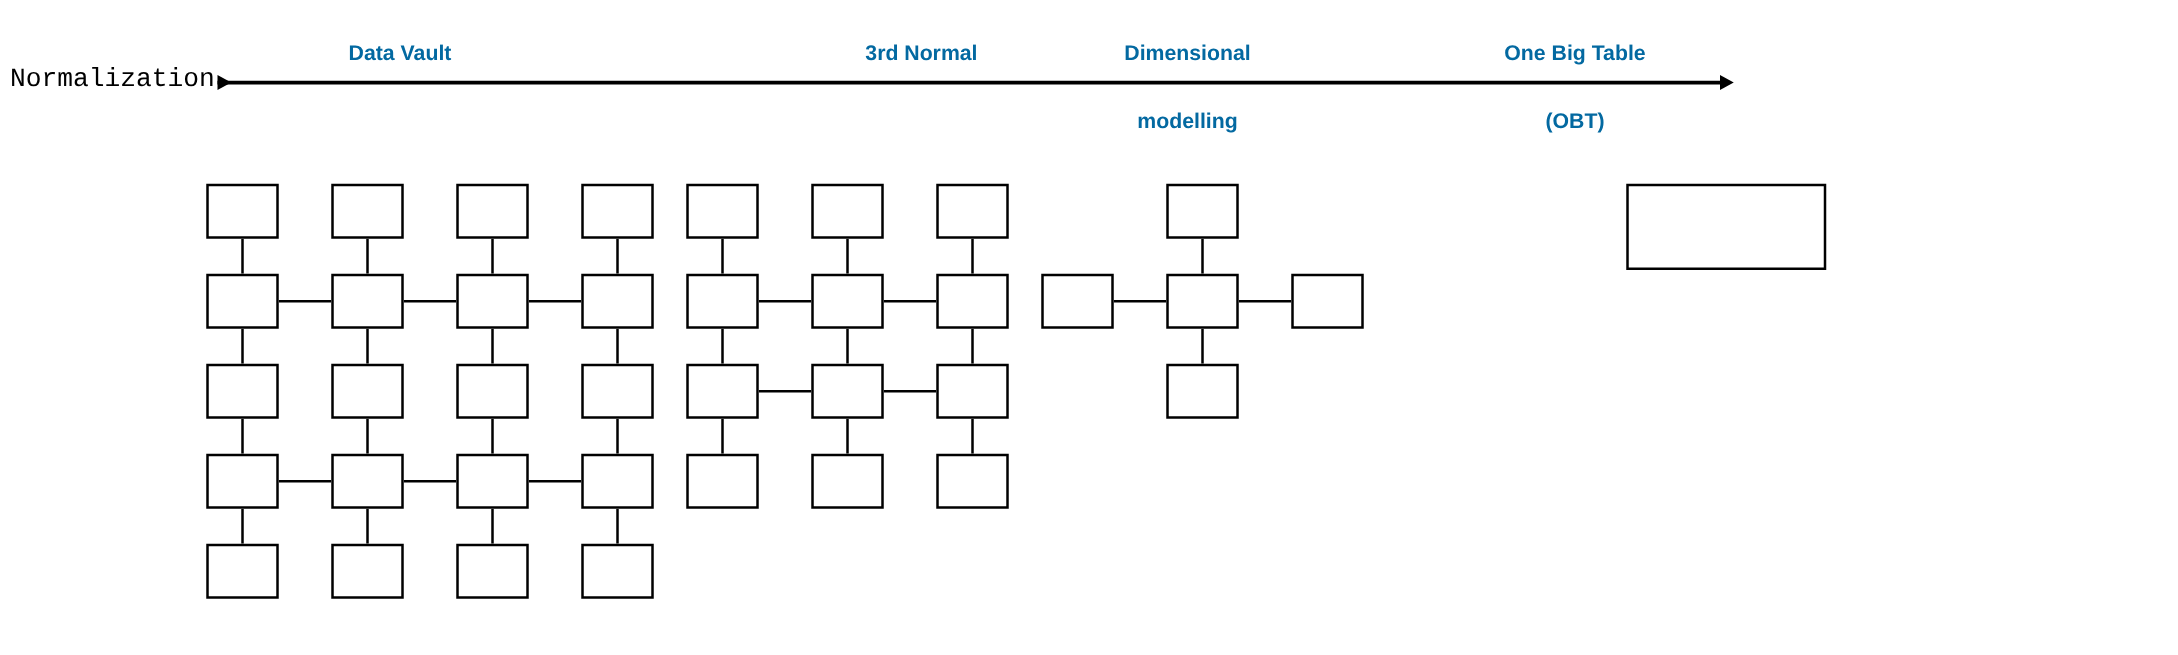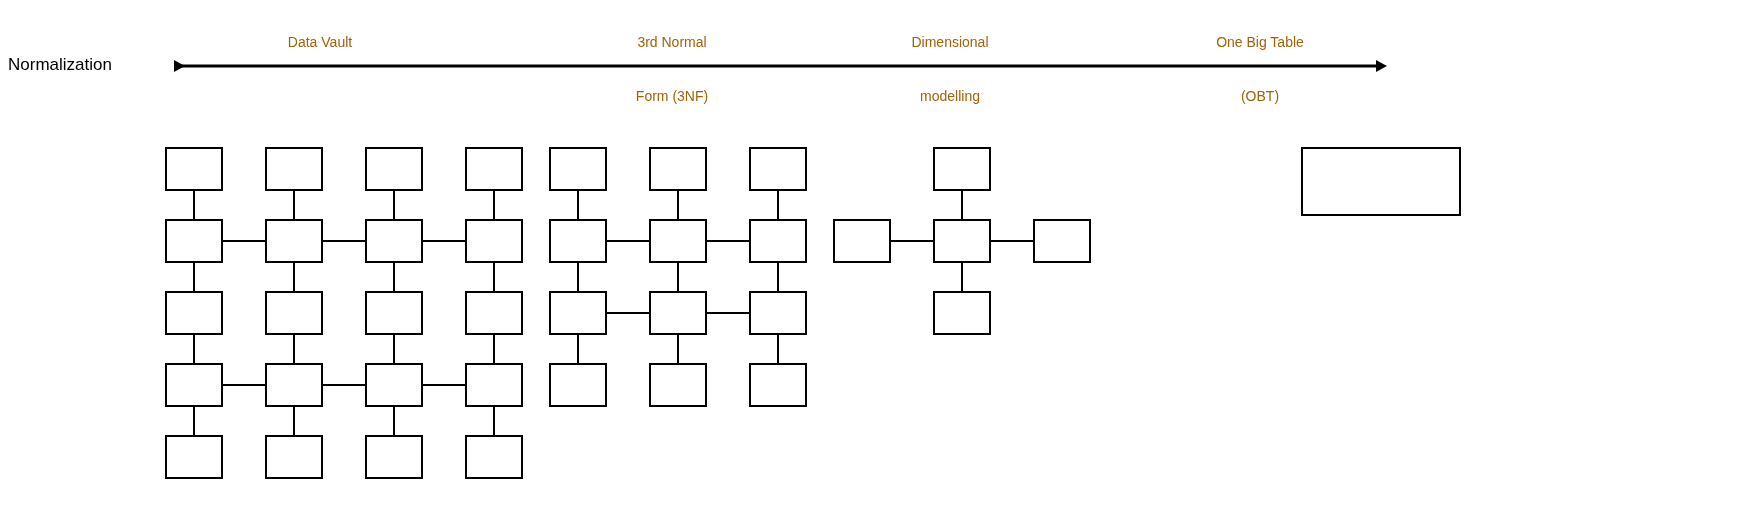--- a/index.html
+++ b/index.html
@@ -16,39 +16,41 @@
     position: relative;
     width: 1742px;
     height: 524px;
     background: #ffffff;
     overflow: hidden;
   }
 
   
   .axis-label {
     position: absolute;
-    font-size: 17px;
+    font-size: 21px;
     line-height: 25px;
     white-space: nowrap;
     color: #000000;
+    font-family: Liberation Mono, monospace;
   }
   #label-normalization { left: 8px;  top: 52px; }
   #label-denormalization { left: 1404px; top: 52px; }
 
   
   .approach-caption {
     position: absolute;
     text-align: center;
-    font-size: 14px;
+    font-size: 17px;
     line-height: 27px;
-    color: #a16207;
+    color: #0369a1;
     white-space: pre-line;
+    font-weight: bold;
   }
   #caption-dv   { left: 210px;  top: 2px;  width: 220px; }
-  #caption-3nf  { left: 562px;  top: 2px;  width: 220px; }
+  #caption-3nf  { left: 562px;  top: 2px;  width: 220px; text-align: right; }
   #caption-dim  { left: 840px;  top: 2px;  width: 220px; }
   #caption-obt  { left: 1130px; top: 2px;  width: 260px; }
 
   
   #arrow-axis {
     position: absolute;
     left: 160px;
     top: 52px;
     width: 1230px;
     height: 28px;
@@ -104,21 +106,20 @@
     </defs>
     <line x1="14" y1="14" x2="1216" y2="14" stroke="#000000" stroke-width="3" marker-start="url(#arrowLeft)" marker-end="url(#arrowRight)"></line>
   </svg>
 
   <div class="approach-caption" id="caption-dv">
     <div>Data Vault</div>
   </div>
 
   <div class="approach-caption" id="caption-3nf">
     <div>3rd Normal</div>
-    <div>Form (3NF)</div>
   </div>
 
   <div class="approach-caption" id="caption-obt">
     <div>One Big Table</div>
     <div>(OBT)</div>
   </div>
 
   <div class="approach-caption" id="caption-dim">
     <div>Dimensional</div>
     <div>modelling</div>

